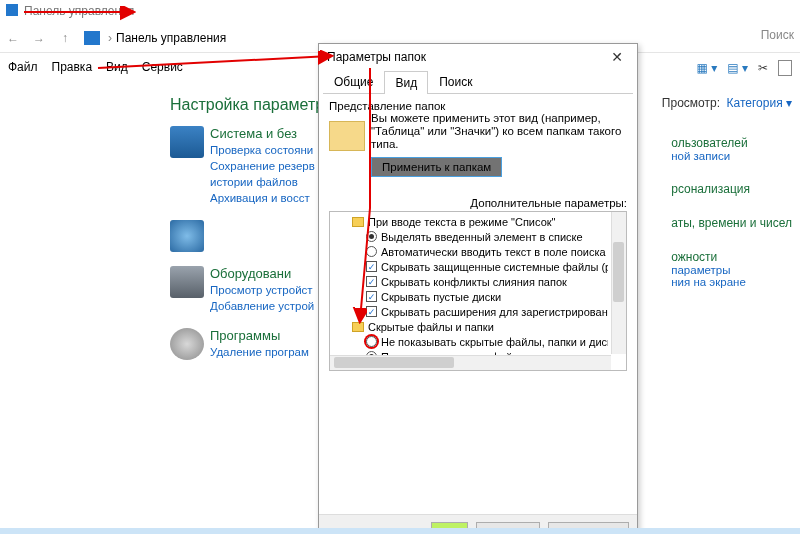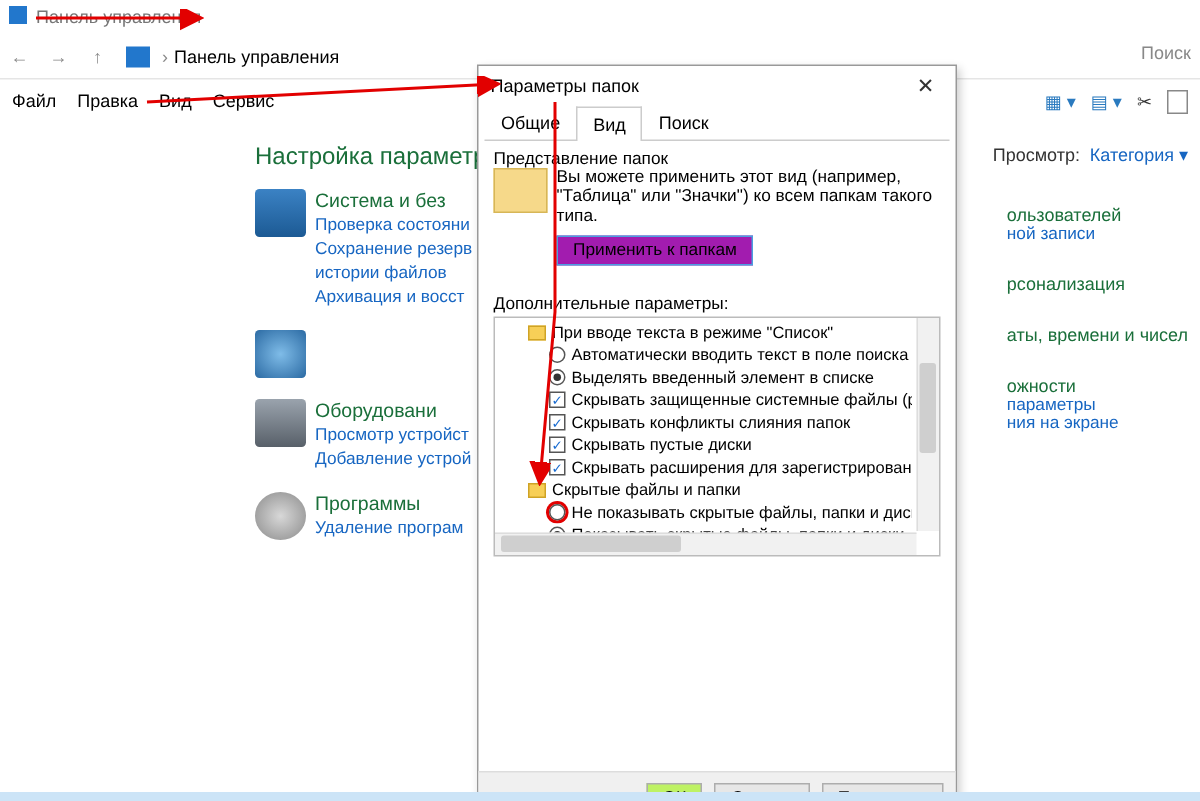--- a/index.html
+++ b/index.html
@@ -30,27 +30,27 @@
   .rl-sub { color:#1766c2; font-size:11.5px; }
   .search-wrap { position:absolute; right:6px; top:28px; color:#888; }
   
   .dialog { position:absolute; left:318px; top:43px; width:320px; height:506px; background:#fff; border:1px solid #999; box-shadow:2px 2px 6px rgba(0,0,0,.2); }
   .dlg-title { display:flex; align-items:center; justify-content:space-between; height:26px; padding:0 8px; font-size:12px; }
   .close-x { width:24px; text-align:center; font-size:14px; color:#333; }
   .tabs { display:flex; border-bottom:1px solid #ccc; margin:0 4px; }
   .tab { padding:4px 10px; font-size:12px; border:1px solid transparent; border-bottom:none; cursor:default; }
   .tab.active { background:#fff; border-color:#ccc; position:relative; top:1px; }
   .dlg-body { padding:6px 10px; font-size:11.5px; }
-  .repr-row { display:flex; gap:6px; margin-bottom:4px; }
+  .repr-row { display:flex; gap:6px; margin-bottom:4px;align-items:flex-end; }
   .repr-icon { width:36px; height:30px; background:#f6d98a; border:1px solid #d7b657; flex:0 0 auto; }
   .repr-text { line-height:13px; }
   .btn { border:1px solid #adadad; background:#e7e7e7; padding:3px 10px; font-size:11.5px; }
-  .btn.primary { border:1px solid #4aa0e0; background:#a21caf;text-align:right; }
+  .btn.primary { border:1px solid #4aa0e0; background:#737373;text-align:right; }
   .btn-row { display:flex; gap:10px; margin:6px 0 8px 42px; }
-  .section-label { margin-top:20px; }
+  .section-label { margin-top:20px;text-align:right; }
   .tree { border:1px solid #bbb; height:160px; overflow:hidden; margin-top:2px; position:relative; background:#fff; }
   .tree-inner { position:absolute; left:2px; top:0; right:16px; padding:2px 2px; }
   .t-row { display:flex; align-items:center; height:15px; font-size:11px; white-space:nowrap; overflow:hidden; }
   .t-ind1 { padding-left:18px; }
   .t-ind2 { padding-left:32px; }
   .folder-ic { width:12px; height:10px; background:#f7cf57; border:1px solid #cfa326; margin-right:4px; flex:0 0 auto; }
   .cb { width:11px; height:11px; border:1px solid #555; margin-right:4px; display:inline-flex; align-items:center; justify-content:center; font-size:9px; color:#1b6dd1; flex:0 0 auto; }
   .rb { width:11px; height:11px; border:1px solid #555; border-radius:50%; margin-right:4px; display:inline-flex; align-items:center; justify-content:center; flex:0 0 auto; }
   .rb .dot { width:5px; height:5px; border-radius:50%; background:#333; }
   .tree-scroll-v { position:absolute; right:0; top:0; bottom:16px; width:15px; background:#f1f1f1; border-left:1px solid #ddd; }
@@ -174,28 +174,28 @@
       <button class="btn primary">Применить к папкам</button>
     </div>
     <div class="section-label">Дополнительные параметры:</div>
     <div class="tree">
       <div class="tree-inner" id="tree-inner">
           <div class="t-row t-ind1">
             <span class="folder-ic"></span>
             <span>При вводе текста в режиме "Список"</span>
           </div>
           <div class="t-row t-ind2">
-            <span class="rb"></span>
-            <span>Автоматически вводить текст в поле поиска</span>
-          </div>
-          <div class="t-row t-ind2">
             <span class="rb">
               <span class="dot"></span>
             </span>
             <span>Выделять введенный элемент в списке</span>
+          </div>
+          <div class="t-row t-ind2">
+            <span class="rb"></span>
+            <span>Автоматически вводить текст в поле поиска</span>
           </div>
           <div class="t-row t-ind2">
             <span class="cb">✓</span>
             <span>Скрывать защищенные системные файлы (рекомен.</span>
           </div>
           <div class="t-row t-ind2">
             <span class="cb">✓</span>
             <span>Скрывать конфликты слияния папок</span>
           </div>
           <div class="t-row t-ind2">

